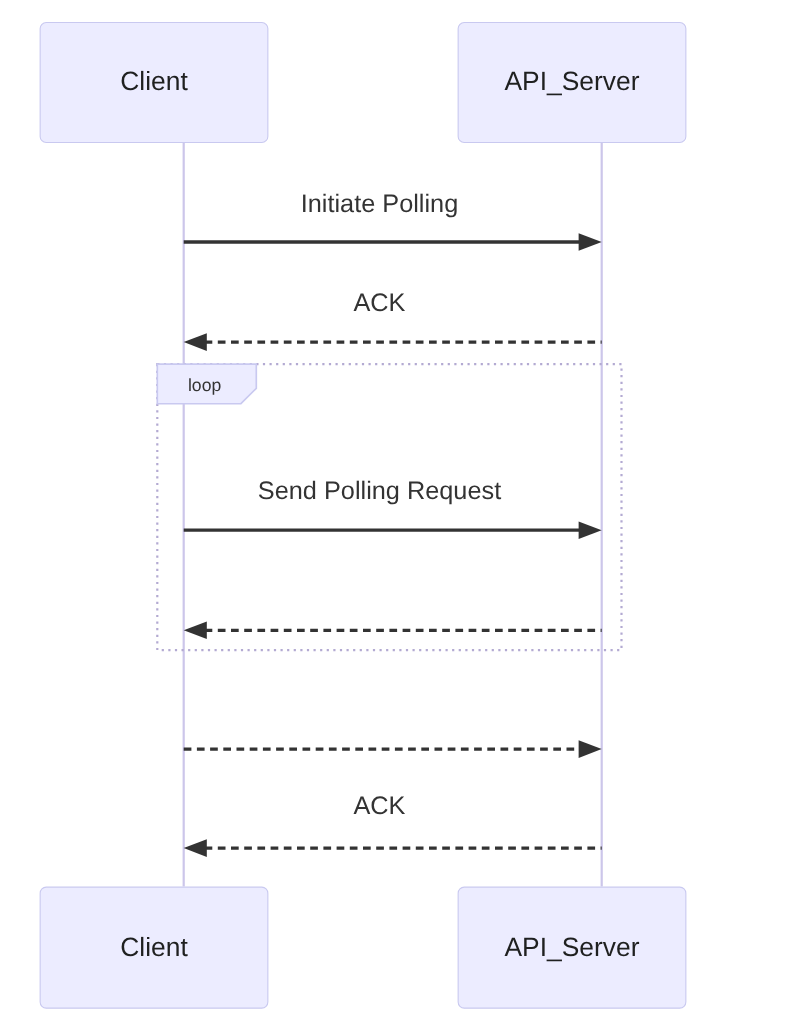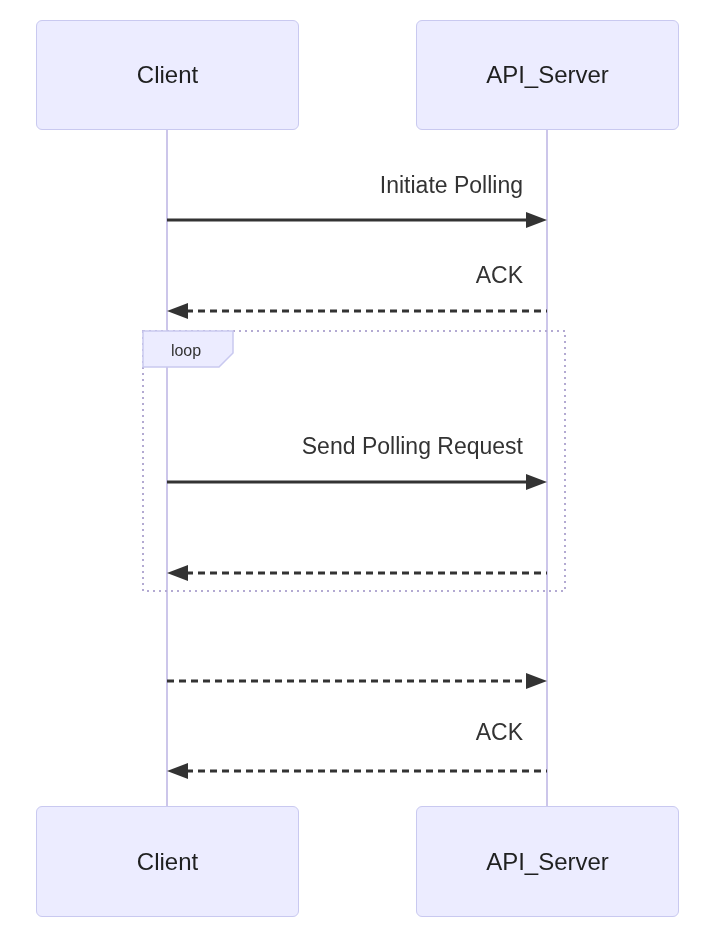--- a/index.html
+++ b/index.html
@@ -29,37 +29,37 @@
     stroke-width: 2;
     stroke-dasharray: 2,4;
   }
   .loop-tag {
     fill: var(--loop_label_fill, #ececff);
     stroke: var(--loop_label_border, #c9c9f0);
     stroke-width: 1.5;
   }
   .actor-box {
     position: absolute;
-    width: 263px;
+    width: 208px;
     height: 110px;
     background: var(--actor_fill, #ececff);
     border: 1.5px solid var(--actor_border, #c9c9f0);
     border-radius: 6px;
     box-sizing: border-box;
     display: flex;
     align-items: center;
     justify-content: center;
     font-size: 24px;
     color: var(--actor_text, #1f2020);
   }
   .msg-label {
     position: absolute;
     left: 167px;
     width: 356px;
-    text-align: right;
+    text-align: center;
     font-size: 23px;
     line-height: 28px;
     color: var(--message_text, #333333);
     white-space: nowrap;
   }
   .loop-keyword {
     position: absolute;
     left: 143px;
     top: 337px;
     width: 86px;

